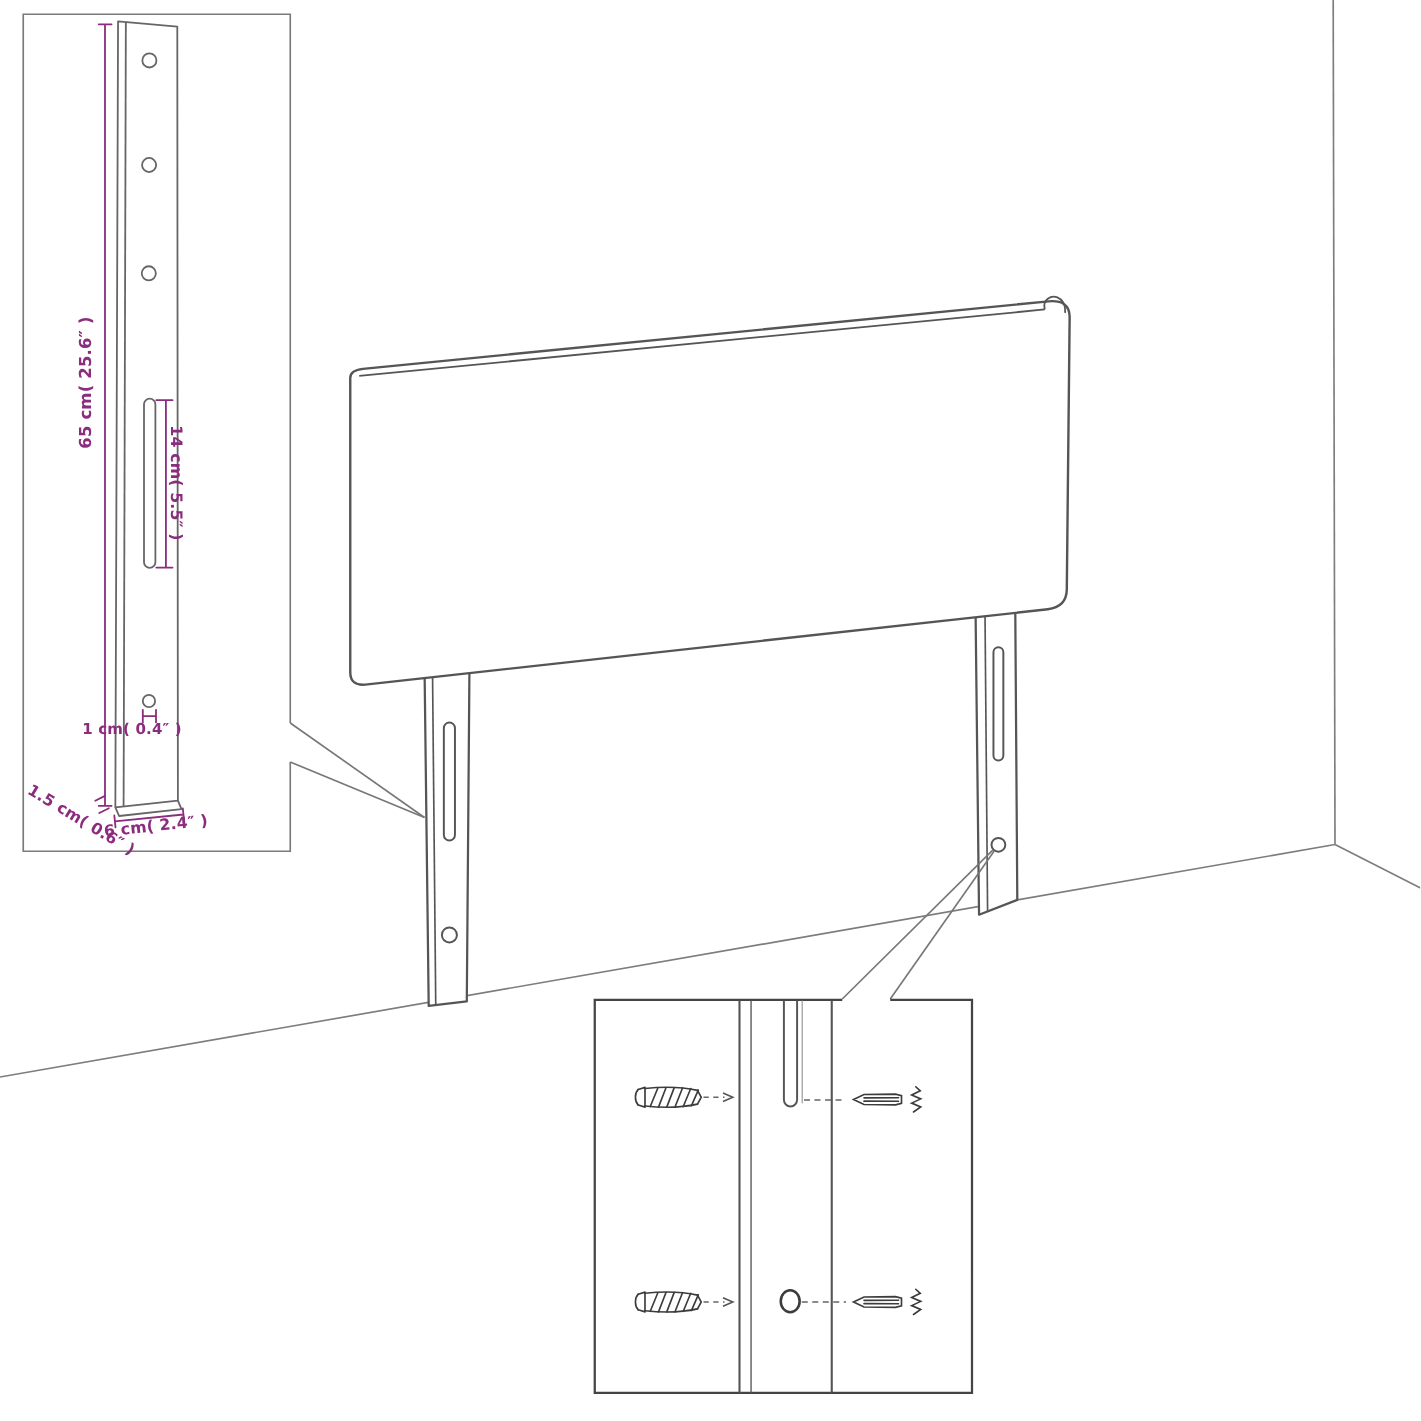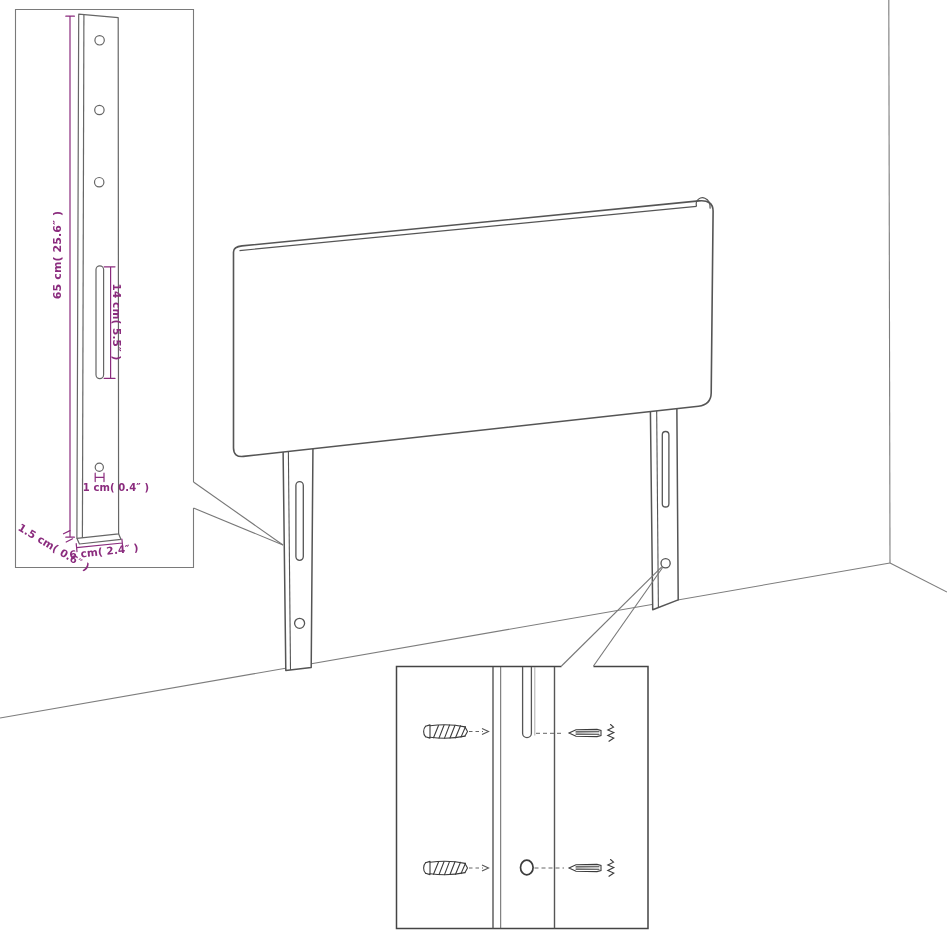--- a/index.html
+++ b/index.html
@@ -9,21 +9,21 @@
     position:absolute;
     color:#8b2c7e;
     font-family:"DejaVu Sans",sans-serif;
     font-weight:bold;
     white-space:nowrap;
     transform:translate(-50%,-50%) rotate(var(--r,0deg));
     letter-spacing:0.1px;
   }
   .lbl-height{left:57px;top:255px;--r:-90deg;font-size:11px;}
   .lbl-slot{left:117px;top:322px;--r:90deg;font-size:10.5px;}
-  .lbl-hole{left:116px;top:487px;--r:0deg;font-size:10px;}
+  .lbl-hole{left:88px;top:487px;--r:0deg;font-size:10px;}
   .lbl-width{left:104px;top:551px;--r:-6deg;font-size:10.5px;}
   .lbl-thickness{left:54px;top:547px;--r:31deg;font-size:10.5px;}
 </style>
 </head>
 <body>
 
 <div class="stage">
 
 <svg width="947" height="947" viewBox="0 0 947 947">
   <defs>

